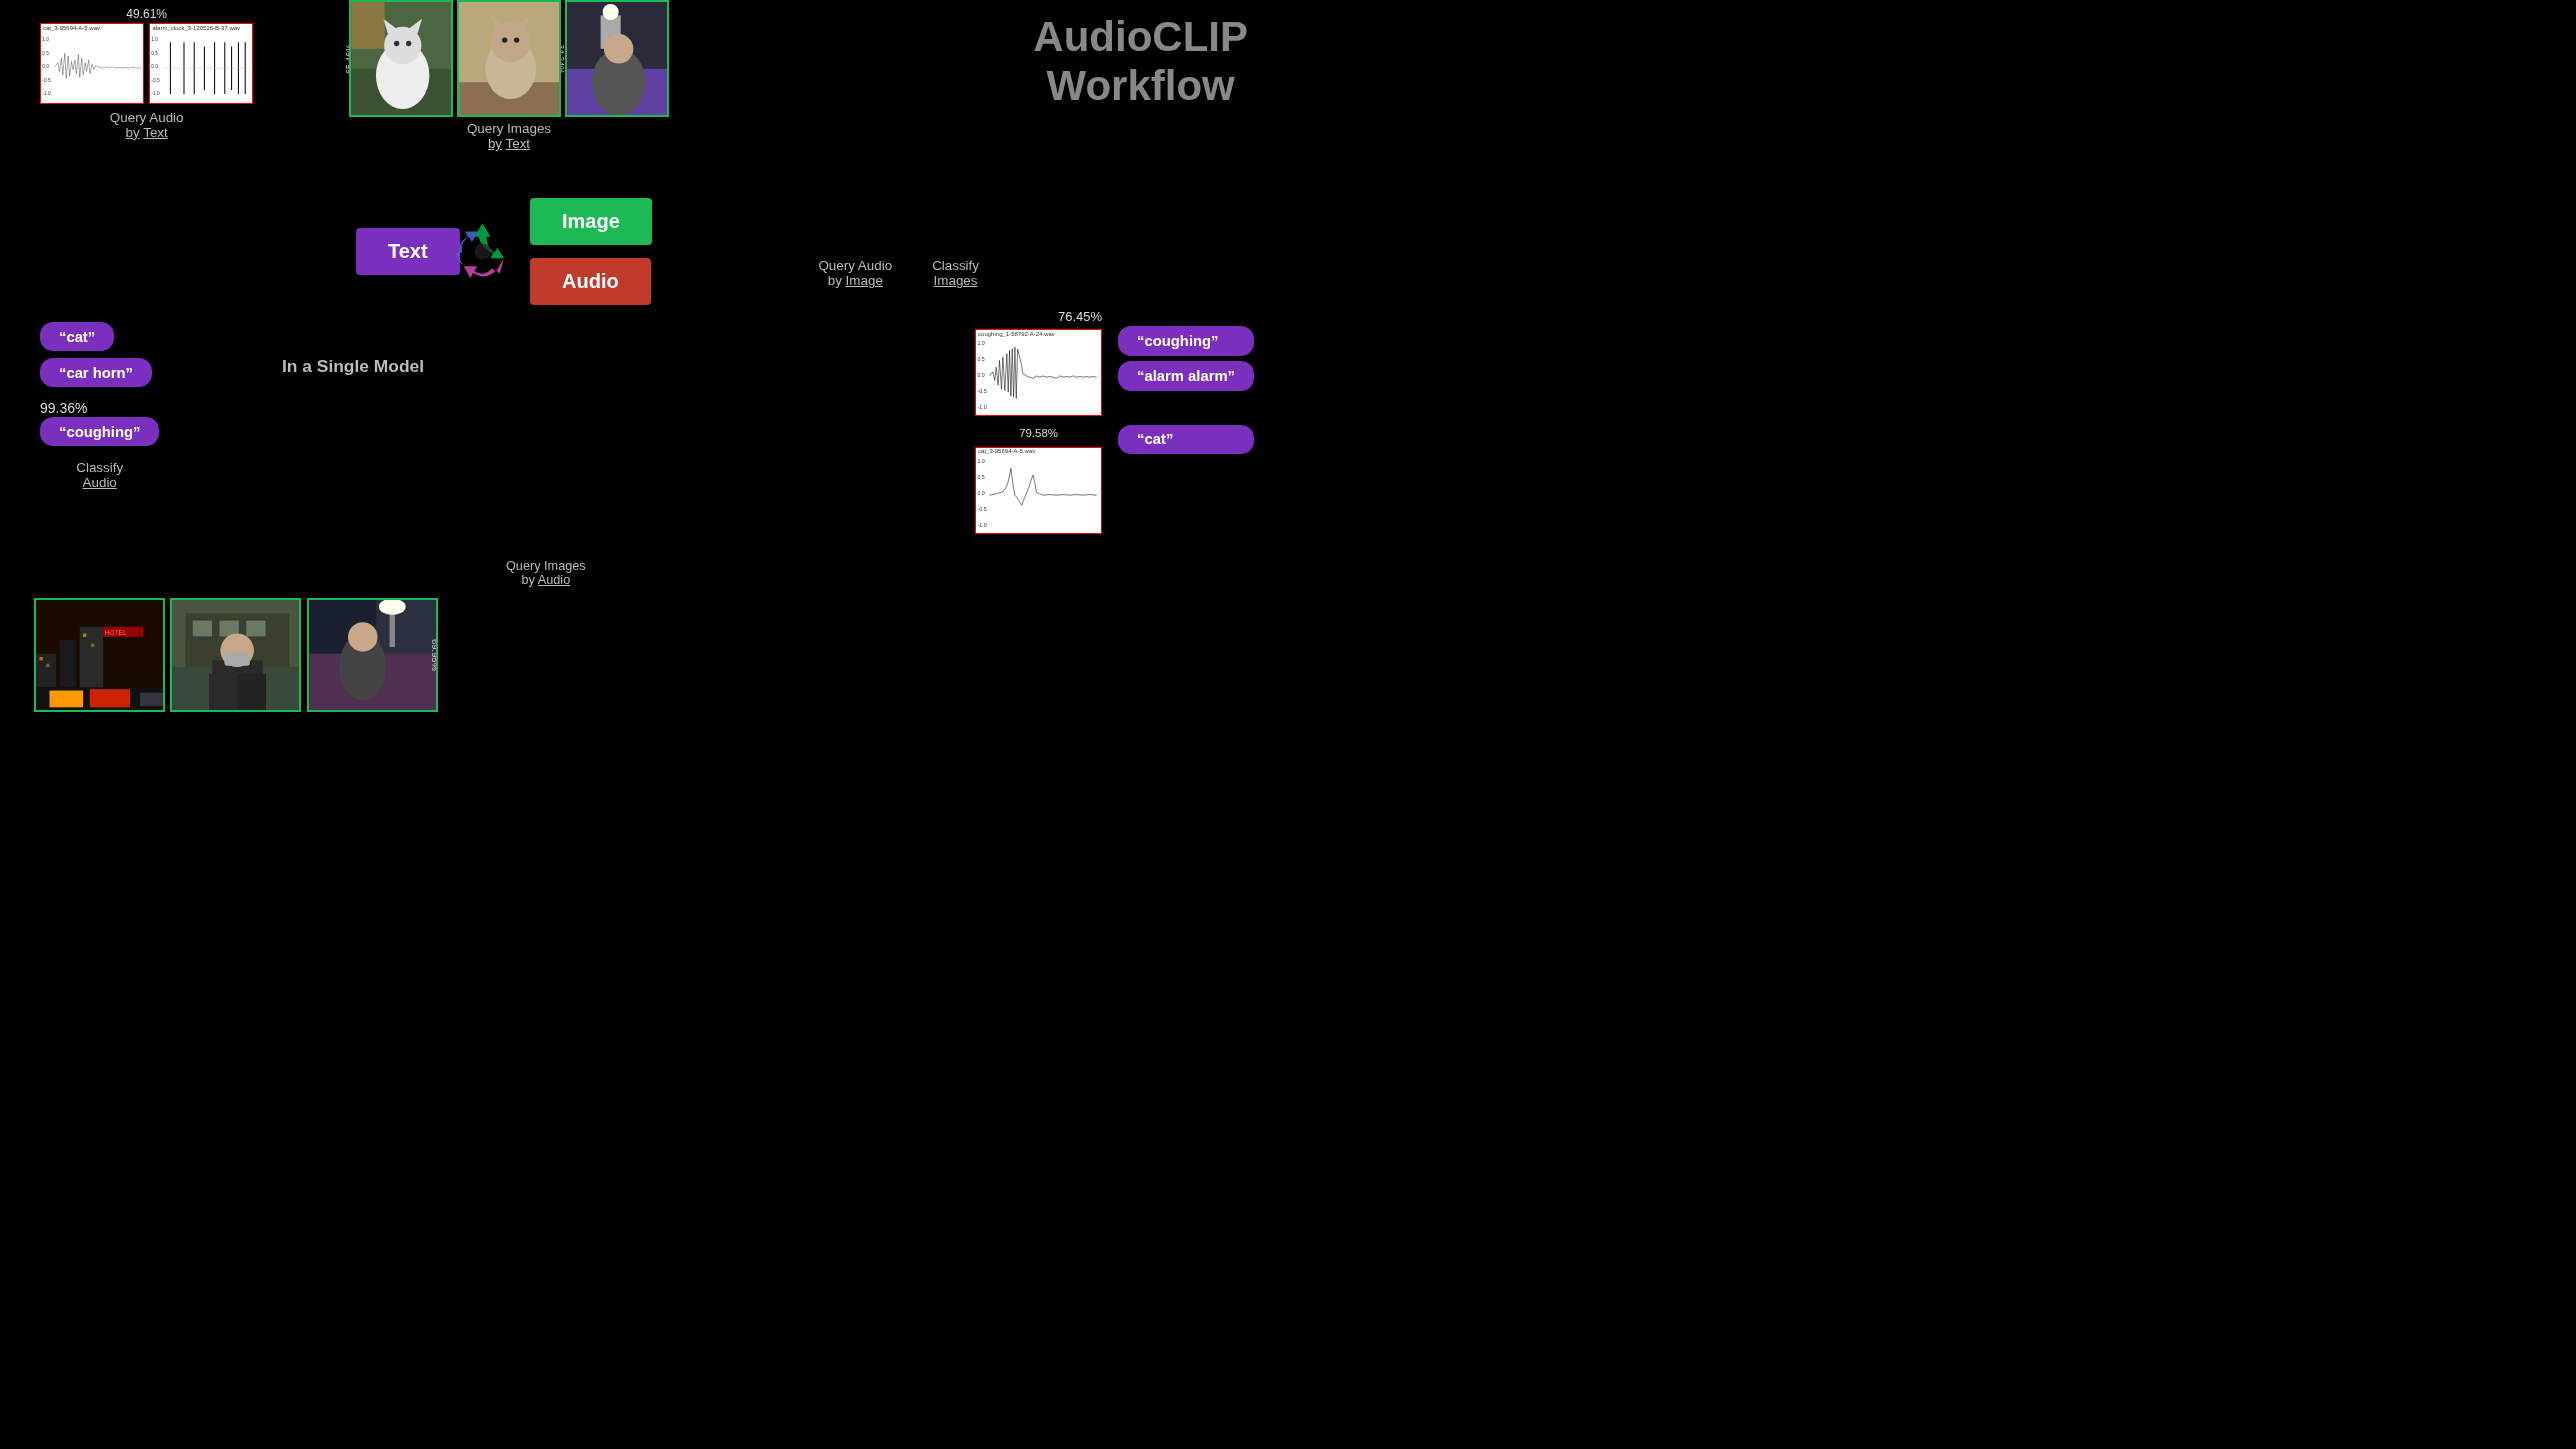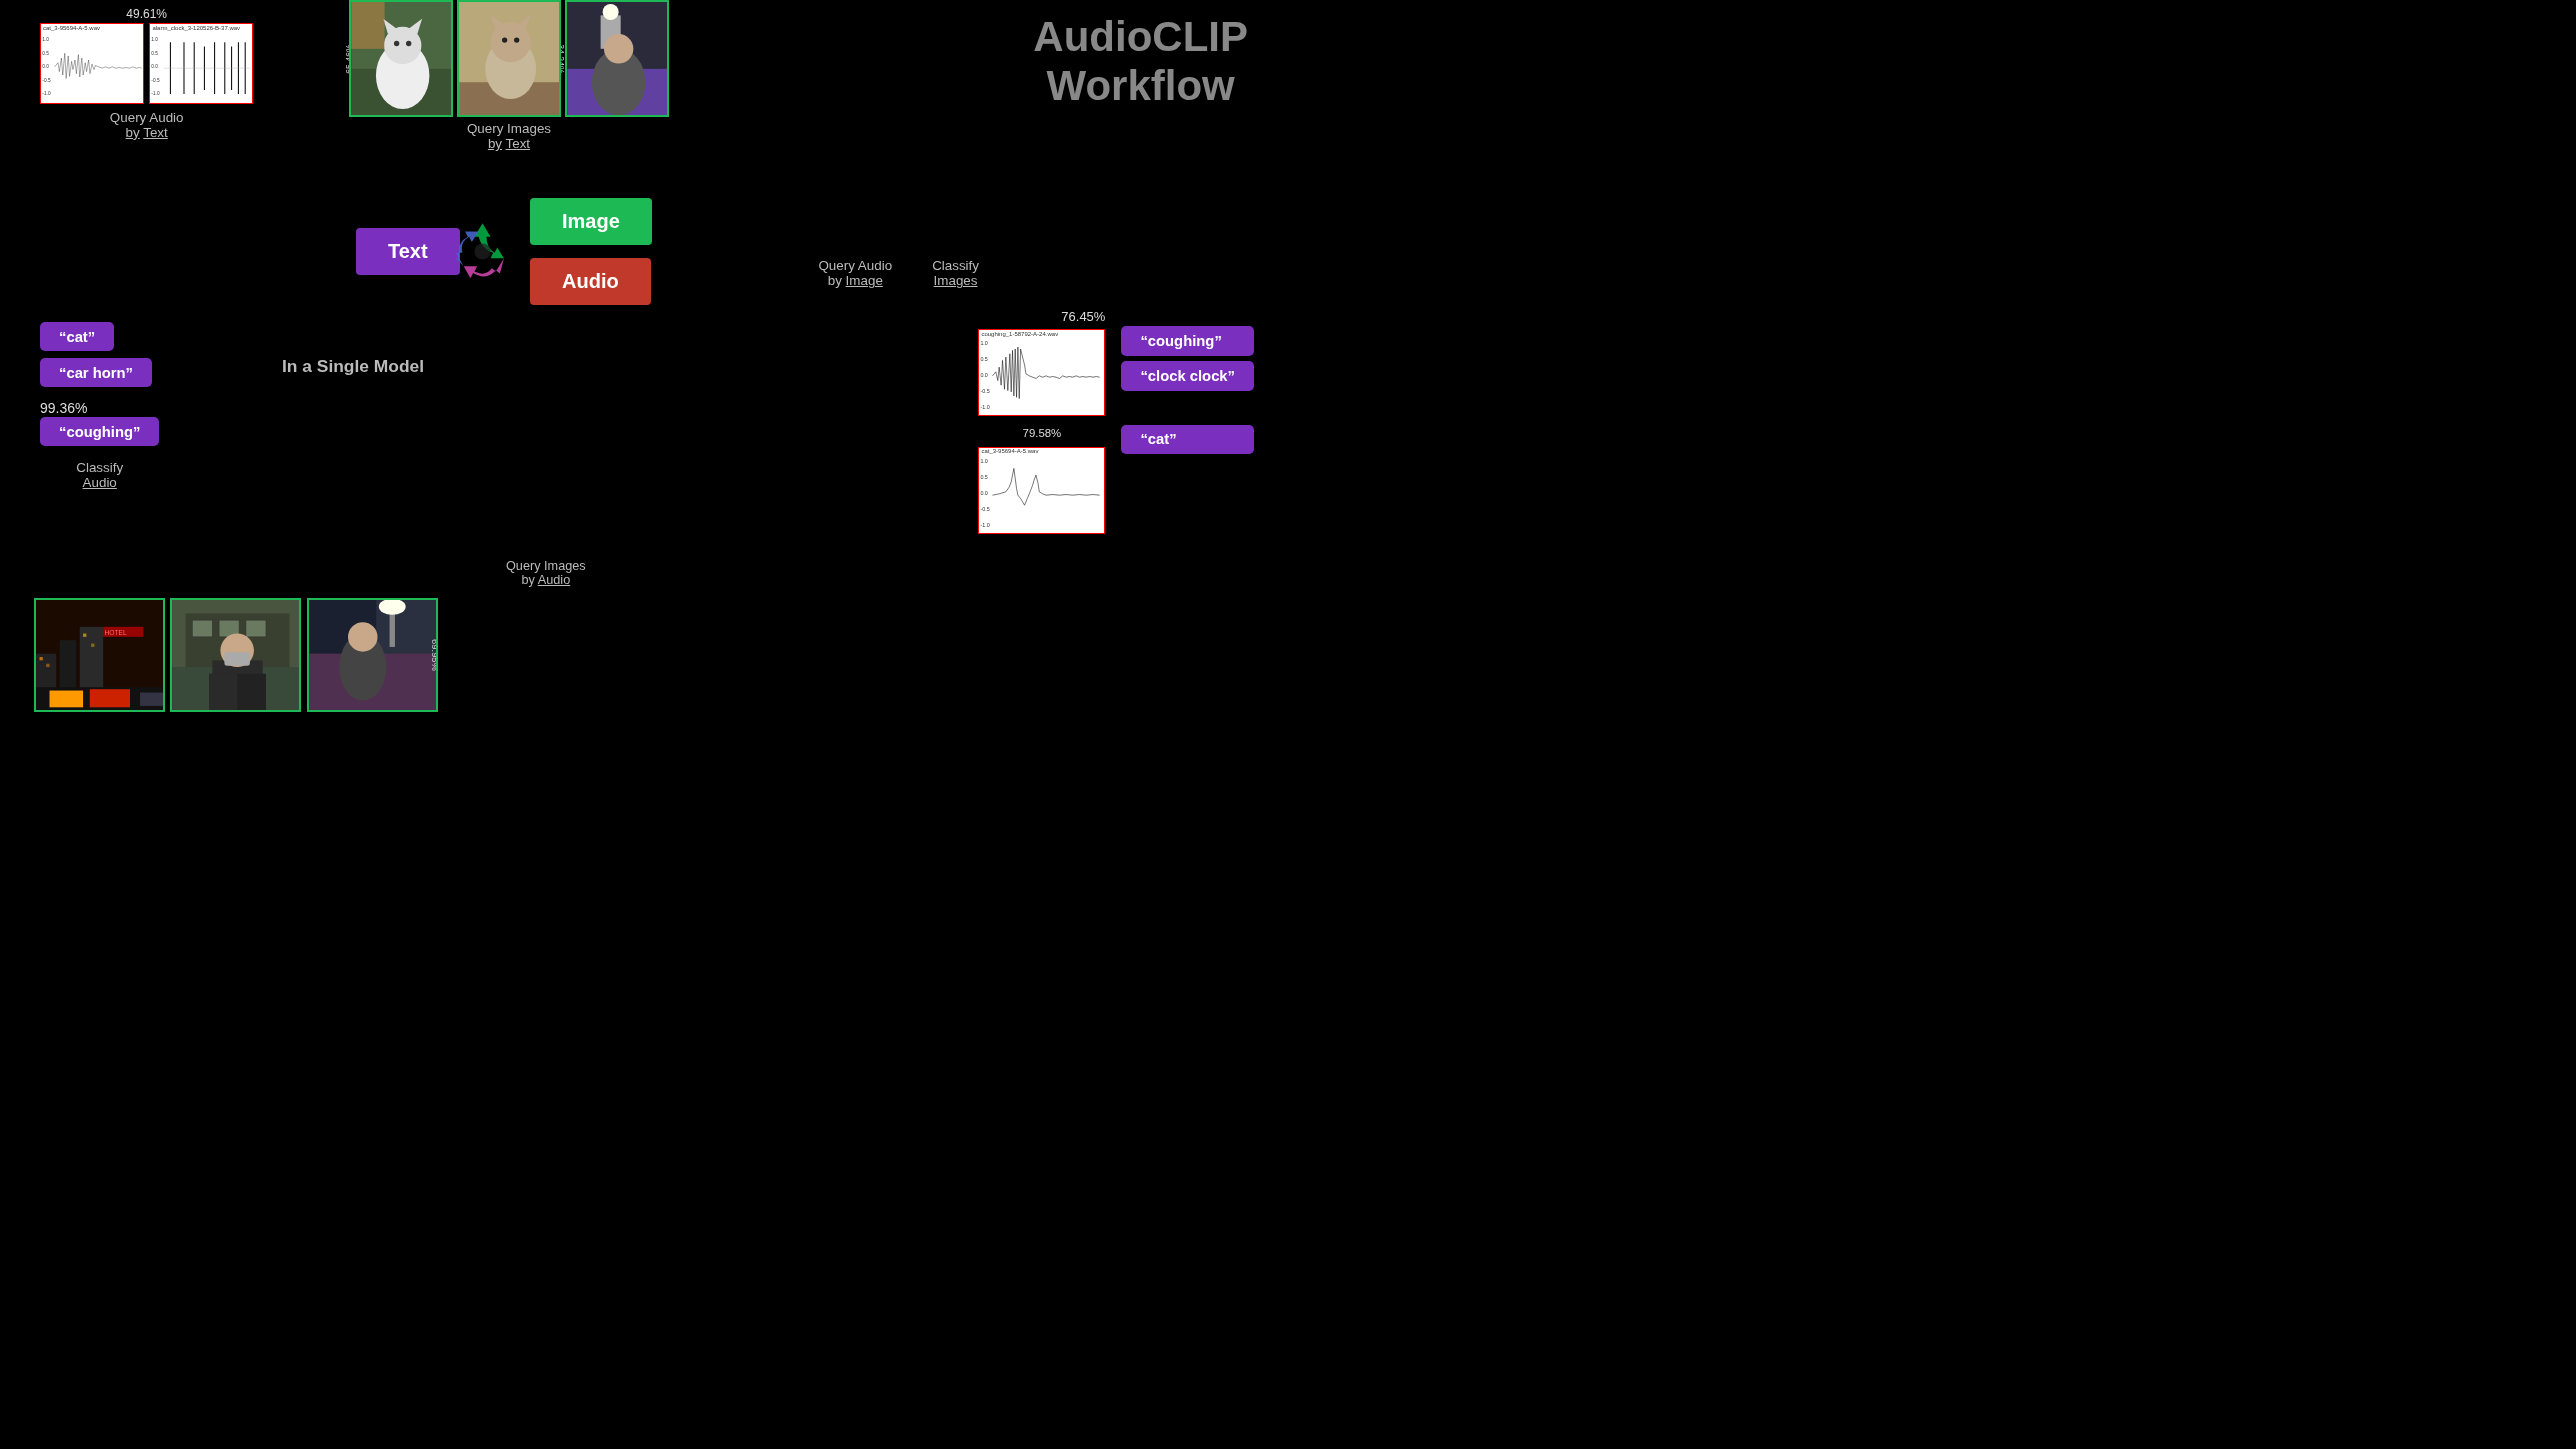--- a/index.html
+++ b/index.html
@@ -156,21 +156,21 @@
       position: absolute;
       top: 322px;
       left: 40px;
     }
     .purple-tag {
       background: #7B2FBE;
       color: #fff;
       font-size: 14.8px;
       font-weight: bold;
       padding: 6.7px 19px;
-      border-radius: 5px;
+      border-radius: 13px;
       display: inline-block;
       margin-bottom: 6.7px;
     }
     .classify-label {
       color: #bbb;
       font-size: 13.4px;
       text-align: center;
       margin-top: 6.7px;
     }
     .classify-label span {
@@ -504,19 +504,19 @@
           <line x1="20" y1="60" x2="183" y2="60" stroke="#eee" stroke-width="0.5"></line>
           <g stroke="#000" stroke-width="0.8" fill="none">
             <polyline points="20,60 30,58 40,55 45,48 48,40 50,30 52,20 54,35 56,50 58,60 62,65 65,70 68,75 72,65 75,58 80,45 82,38 85,30 88,42 90,55 95,58 100,60 110,59 120,60 130,59 140,60 150,59 160,60 170,59 180,60"></polyline>
           </g>
         </svg>
       </div>
     </div>
 
     <div style="padding-top:17.4px;">
       <div class="purple-tag" style="margin-bottom:5.4px; display:block;">“coughing”</div>
-      <div class="purple-tag" style="margin-bottom:34px; display:block;">“clock clock”</div>
+      <div class="purple-tag" style="margin-bottom:34px; display:block;">“alarm alarm”</div>
       <div class="purple-tag" style="display:block; margin-top:5.4px;">“cat”</div>
     </div>
   </div>
 
 </div>
 
 
 </body></html>

